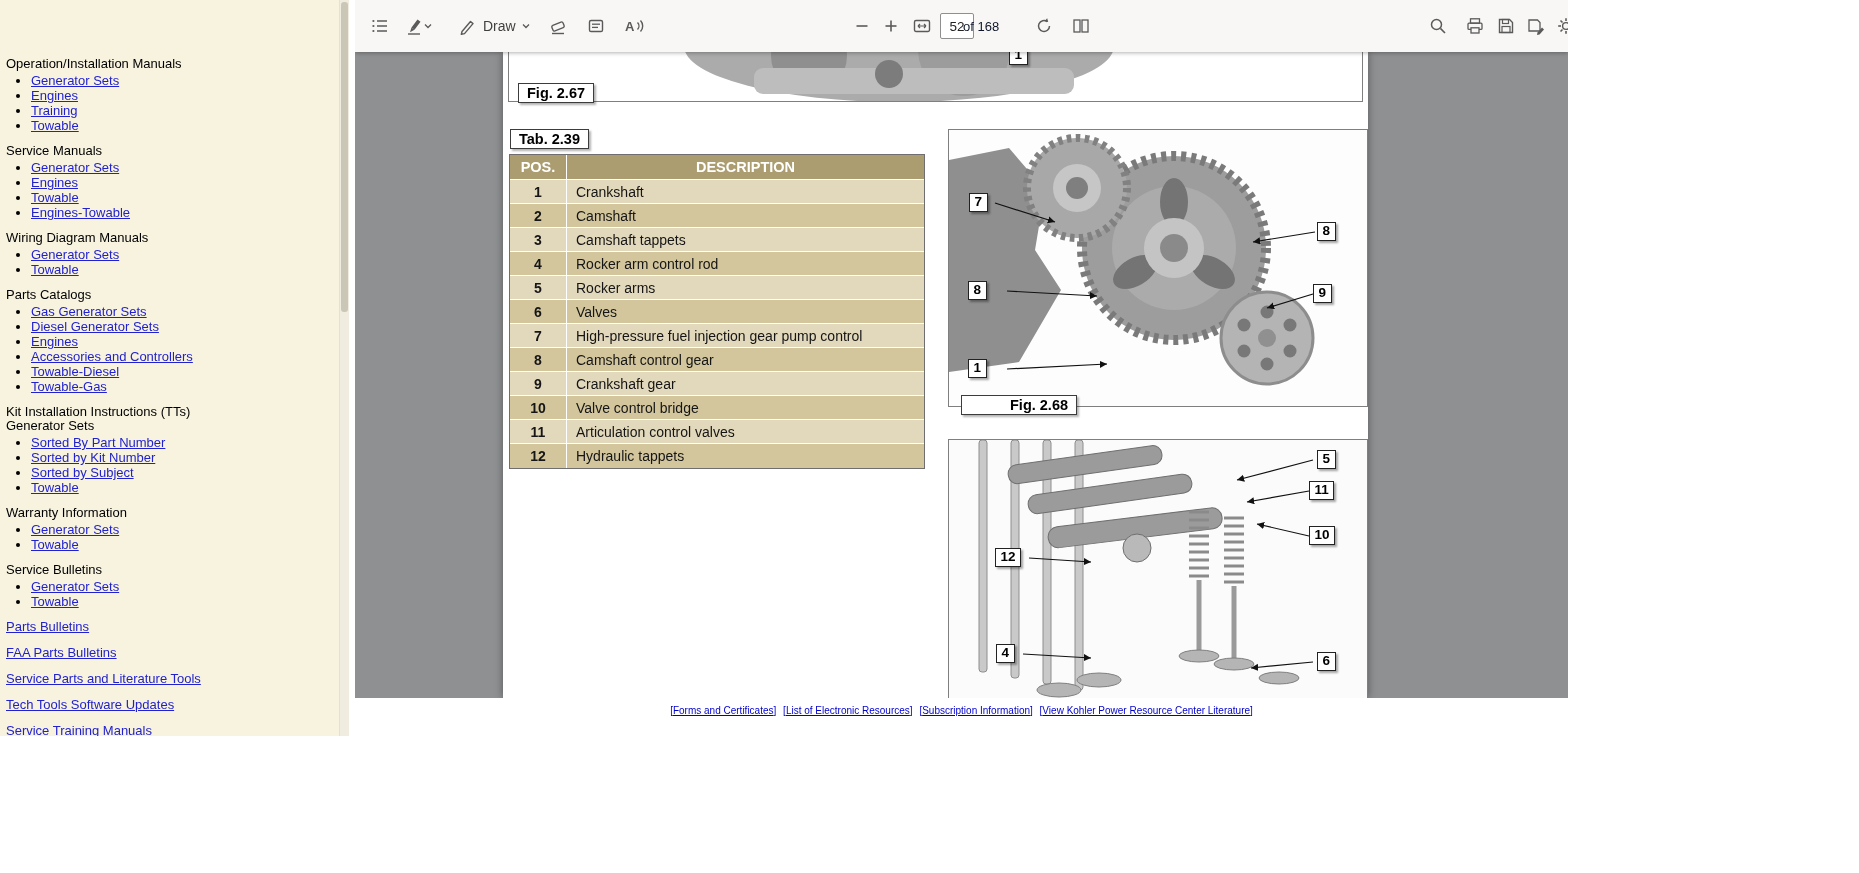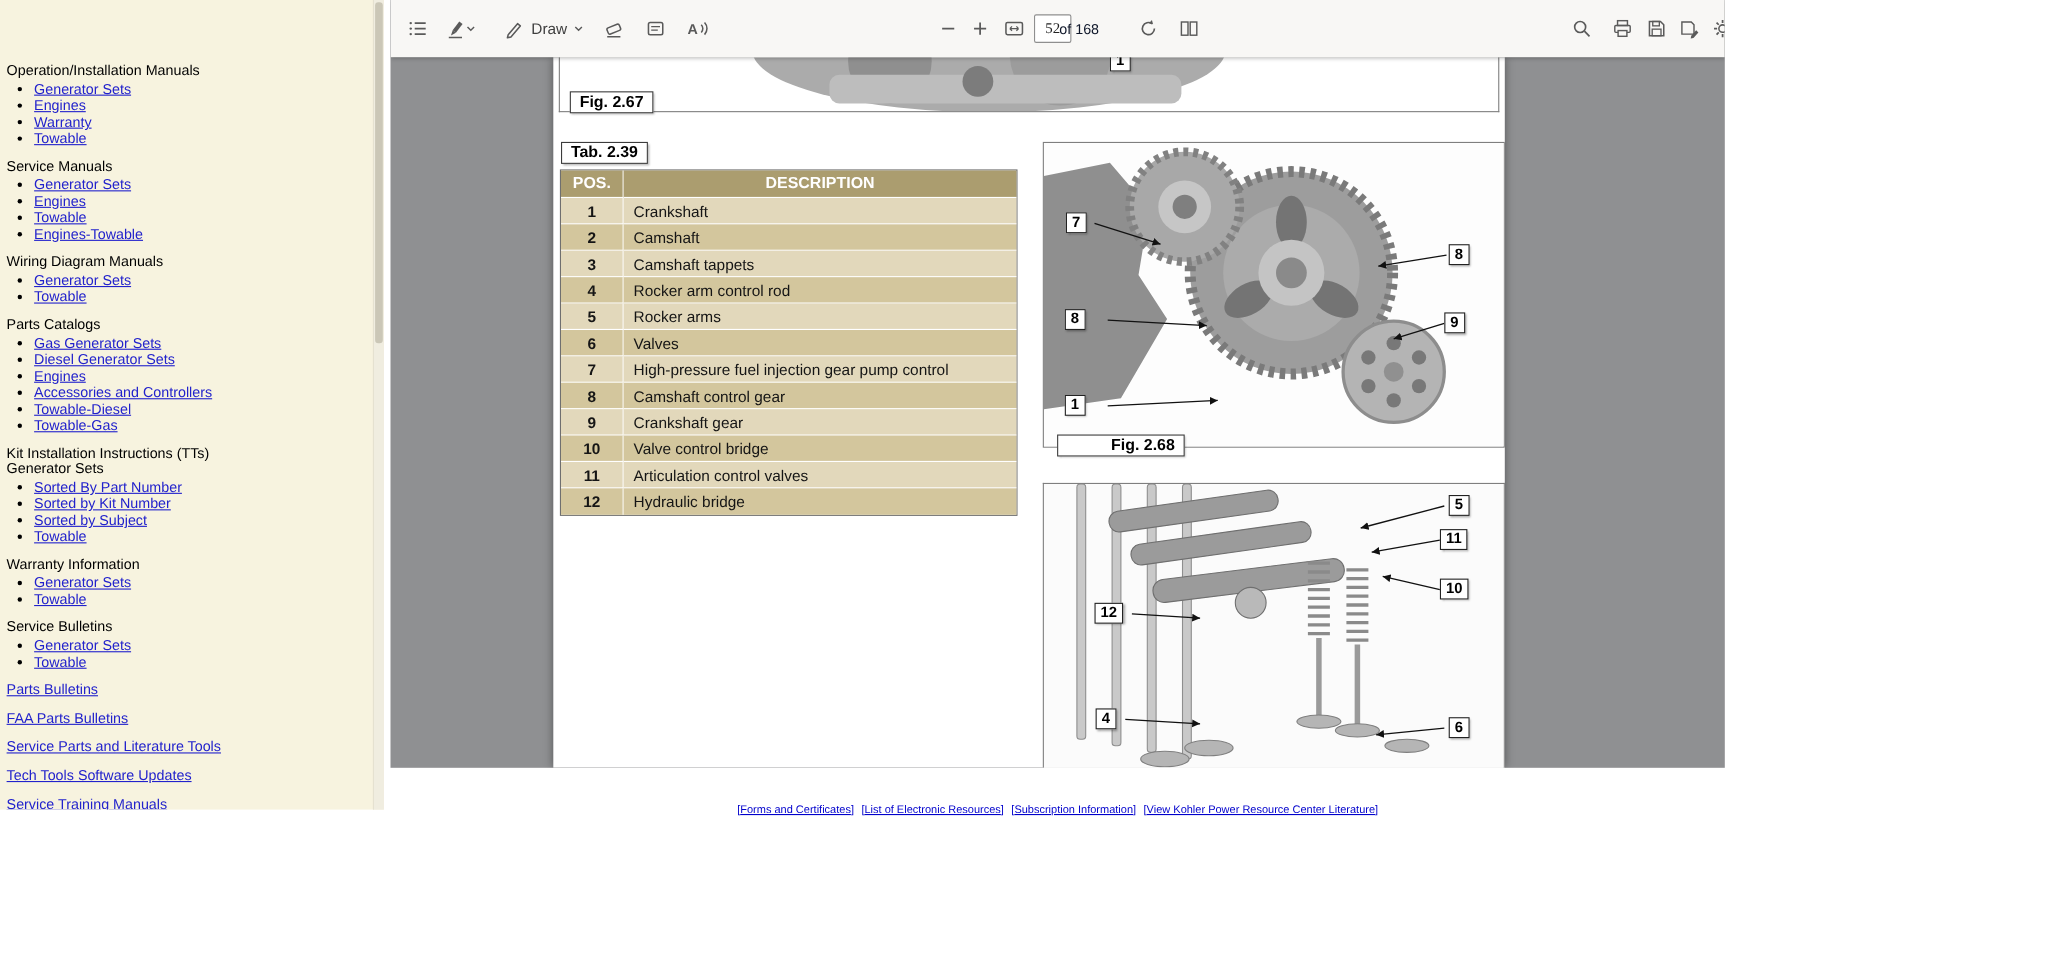--- a/index.html
+++ b/index.html
@@ -54,21 +54,21 @@
   .tb svg { display: block; }
   .chev { width: 14px; }
   .draw-group {
     position: absolute; left: 98px; top: 11px; height: 30px;
     display: flex; align-items: center; gap: 5px; padding: 0 5px; border-radius: 4px;
   }
   .draw-label { font-size: 14px; color: #3f3f3f; }
   .page-input {
     position: absolute; left: 585px; top: 13px; width: 34px; height: 26px;
     border: 1px solid #8f8f8f; border-radius: 2px; text-align: center;
-    font-size: 13.5px; font-family: Liberation Serif, serif; color: #222; background: #fff;
+    font-size: 13.5px; font-family: Liberation Sans, sans-serif; color: #222; background: #fff;
   }
   .of-label { position: absolute; left: 608px; top: 19px; font-size: 13px; color: #0f172a; }
 
   .canvas { position: absolute; left: 0; top: 52px; width: 100%; height: 646px; }
   .page {
     position: absolute; left: 148px; top: 0; width: 865px; height: 646px;
     background: #fff; box-shadow: 0 0 8px rgba(0,0,0,.40);
   }
 
   
@@ -109,36 +109,36 @@
   #parts-table tr:last-child td { border-bottom: none; }
   #parts-table td.pos  { text-align: center; font-weight: bold; }
   #parts-table td.desc { padding-left: 9px; }
   #parts-table col.c-pos { width: 57px; }
   #parts-table tbody tr:nth-child(odd)  td { background: var(--table-row-light, #E2D8BB); }
   #parts-table tbody tr:nth-child(even) td { background: var(--table-row-dark, #D3C69D); }
 
   
   .footer {
     position: absolute; left: 355px; top: 705px; width: 1213px;
-    text-align: center; font-size: 10px; color: var(--footer-link-color, #0000CC); margin-top: 26px;
+    text-align: center; font-size: 10px; color: var(--footer-link-color, #0000CC);
   }
   .footer .seg { margin: 0 2px; white-space: nowrap; }
   .footer a { color: inherit; }
 </style>
 </head>
 <body>
 
 <div class="sidebar">
   <div class="sidebar-inner" id="sidebar-content">
       <div class="sb-section">
         <div class="sb-heading">Operation/Installation Manuals</div>
         <ul class="sb-list">
           <li><a href="#">Generator Sets</a></li>
           <li><a href="#">Engines</a></li>
-          <li><a href="#">Warranty</a></li>
+          <li><a href="#">Training</a></li>
           <li><a href="#">Towable</a></li>
         </ul>
       </div>
       <div class="sb-section">
         <div class="sb-heading">Service Manuals</div>
         <ul class="sb-list">
           <li><a href="#">Generator Sets</a></li>
           <li><a href="#">Engines</a></li>
           <li><a href="#">Towable</a></li>
           <li><a href="#">Engines-Towable</a></li>
@@ -405,21 +405,21 @@
             <tr>
               <td class="pos">10</td>
               <td class="desc">Valve control bridge</td>
             </tr>
             <tr>
               <td class="pos">11</td>
               <td class="desc">Articulation control valves</td>
             </tr>
             <tr>
               <td class="pos">12</td>
-              <td class="desc">Hydraulic bridge</td>
+              <td class="desc">Hydraulic tappets</td>
             </tr>
           </tbody>
       </table>
 
       <div class="fig-box" id="fig-gear">
         <svg width="418" height="276" viewBox="0 0 418 276">
           <rect width="418" height="276" fill="#FDFDFD"></rect>
           <path d="M0 30 L60 18 L96 60 L86 120 L112 160 L70 232 L0 242 Z" fill="#8F8F8F"></path>
           <circle cx="225" cy="118" r="92" fill="#9D9D9D"></circle>
           <circle cx="225" cy="118" r="92" fill="none" stroke="#7A7A7A" stroke-width="10" stroke-dasharray="5 5"></circle>

